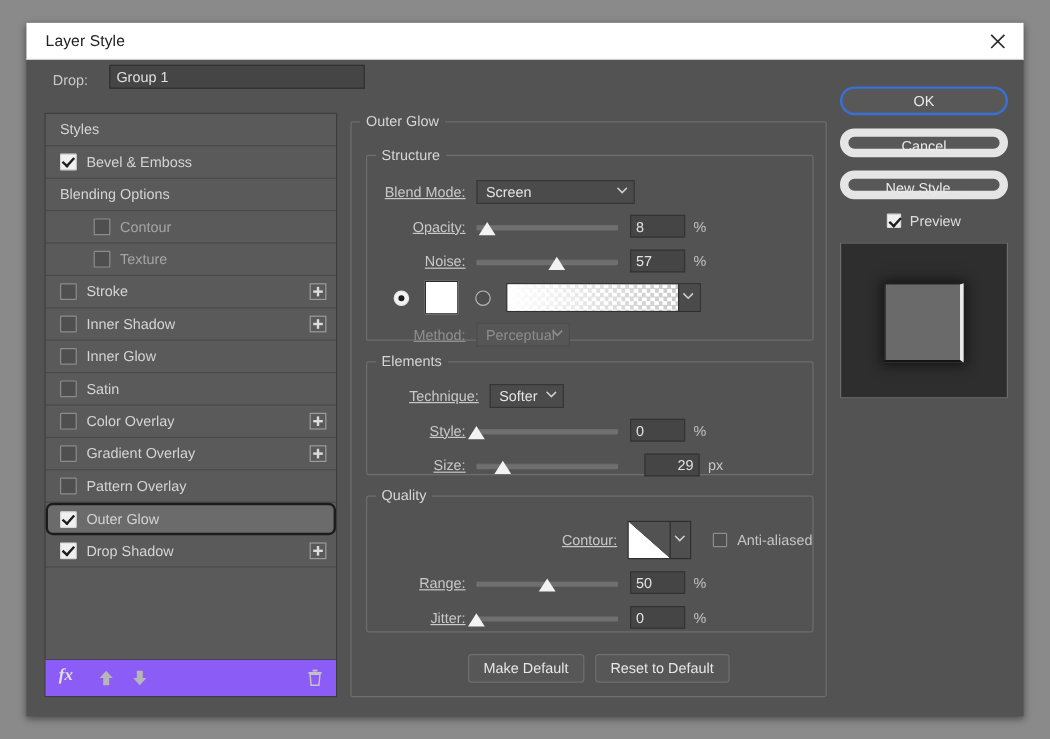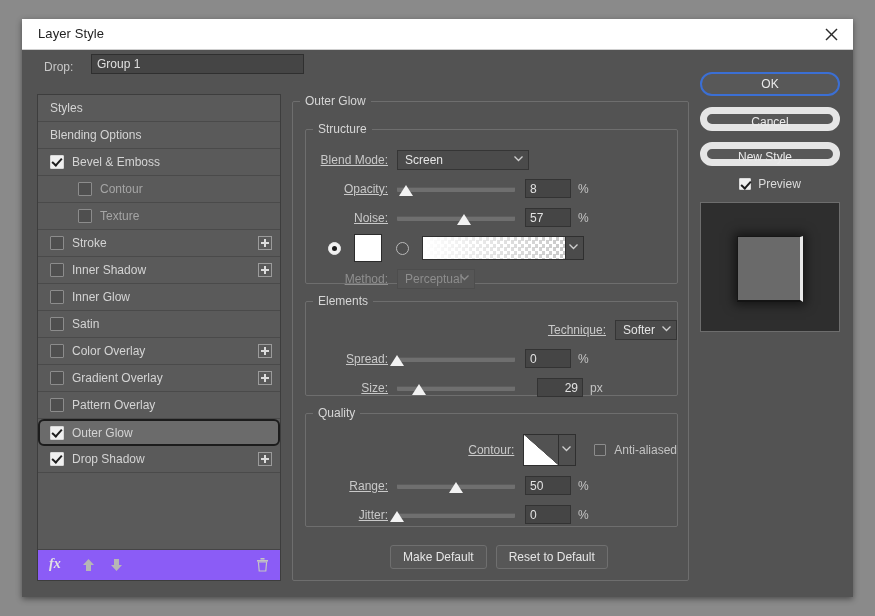--- a/index.html
+++ b/index.html
@@ -351,26 +351,26 @@
     <div class="name-row">
       <div class="name-label">Drop:</div>
       <input class="name-input" type="text" value="Group 1" style="">
     </div>
 
     <div class="styles-panel">
       <div class="style-list" id="style-list">
           <div class="style-item plain">
             <span class="lbl">Styles</span>
           </div>
+          <div class="style-item cbrow">
+            <span class="cb on"></span>
+            <span class="lbl">Bevel &amp; Emboss</span>
+          </div>
           <div class="style-item plain">
             <span class="lbl">Blending Options</span>
-          </div>
-          <div class="style-item cbrow">
-            <span class="cb on"></span>
-            <span class="lbl">Bevel &amp; Emboss</span>
           </div>
           <div class="style-item cbrow indent2 dim">
             <span class="cb"></span>
             <span class="lbl">Contour</span>
           </div>
           <div class="style-item cbrow indent2 dim">
             <span class="cb"></span>
             <span class="lbl">Texture</span>
           </div>
           <div class="style-item cbrow">
@@ -489,32 +489,32 @@
               <svg class="chev" width="9" height="6" viewBox="0 0 9 6">
                 <polyline points="0.5,0.5 4.5,4.5 8.5,0.5" fill="none" stroke="#8d8d8d" stroke-width="1.3"></polyline>
               </svg>
             </div>
           </div>
         </fieldset>
 
         <fieldset class="grp sub-grp" style="left:12px; top:186px; width:373px; height:102px;">
           <legend>Elements</legend>
 
-          <div class="row" style="left:0; top:12px; width:100%;justify-content:flex-end;">
+          <div class="row" style="left:11px; top:12px; width:100%;">
             <div class="rlabel" style="width:82px;">Technique:</div>
             <div class="sel" style="margin-left:9px; width:62px;">
               <span class="val">Softer</span>
               <svg class="chev" width="9" height="6" viewBox="0 0 9 6">
                 <polyline points="0.5,0.5 4.5,4.5 8.5,0.5" fill="none" stroke="#cfcfcf" stroke-width="1.3"></polyline>
               </svg>
             </div>
           </div>
 
           <div class="row" style="left:0; top:41px; width:100%;">
-            <div class="rlabel" style="width:82px;">Spread:</div>
+            <div class="rlabel" style="width:82px;">Style:</div>
             <div class="slider" style="margin-left:9px; width:118px;">
               <div class="track"></div>
               <div class="thumb" id="th-spread" style="left: 0%;"></div>
             </div>
             <input class="num" style="margin-left: 10px;" type="text" value="0">
             <span class="unit">%</span>
           </div>
 
           <div class="row" style="left:0; top:70px; width:100%;">
             <div class="rlabel" style="width:82px;">Size:</div>

